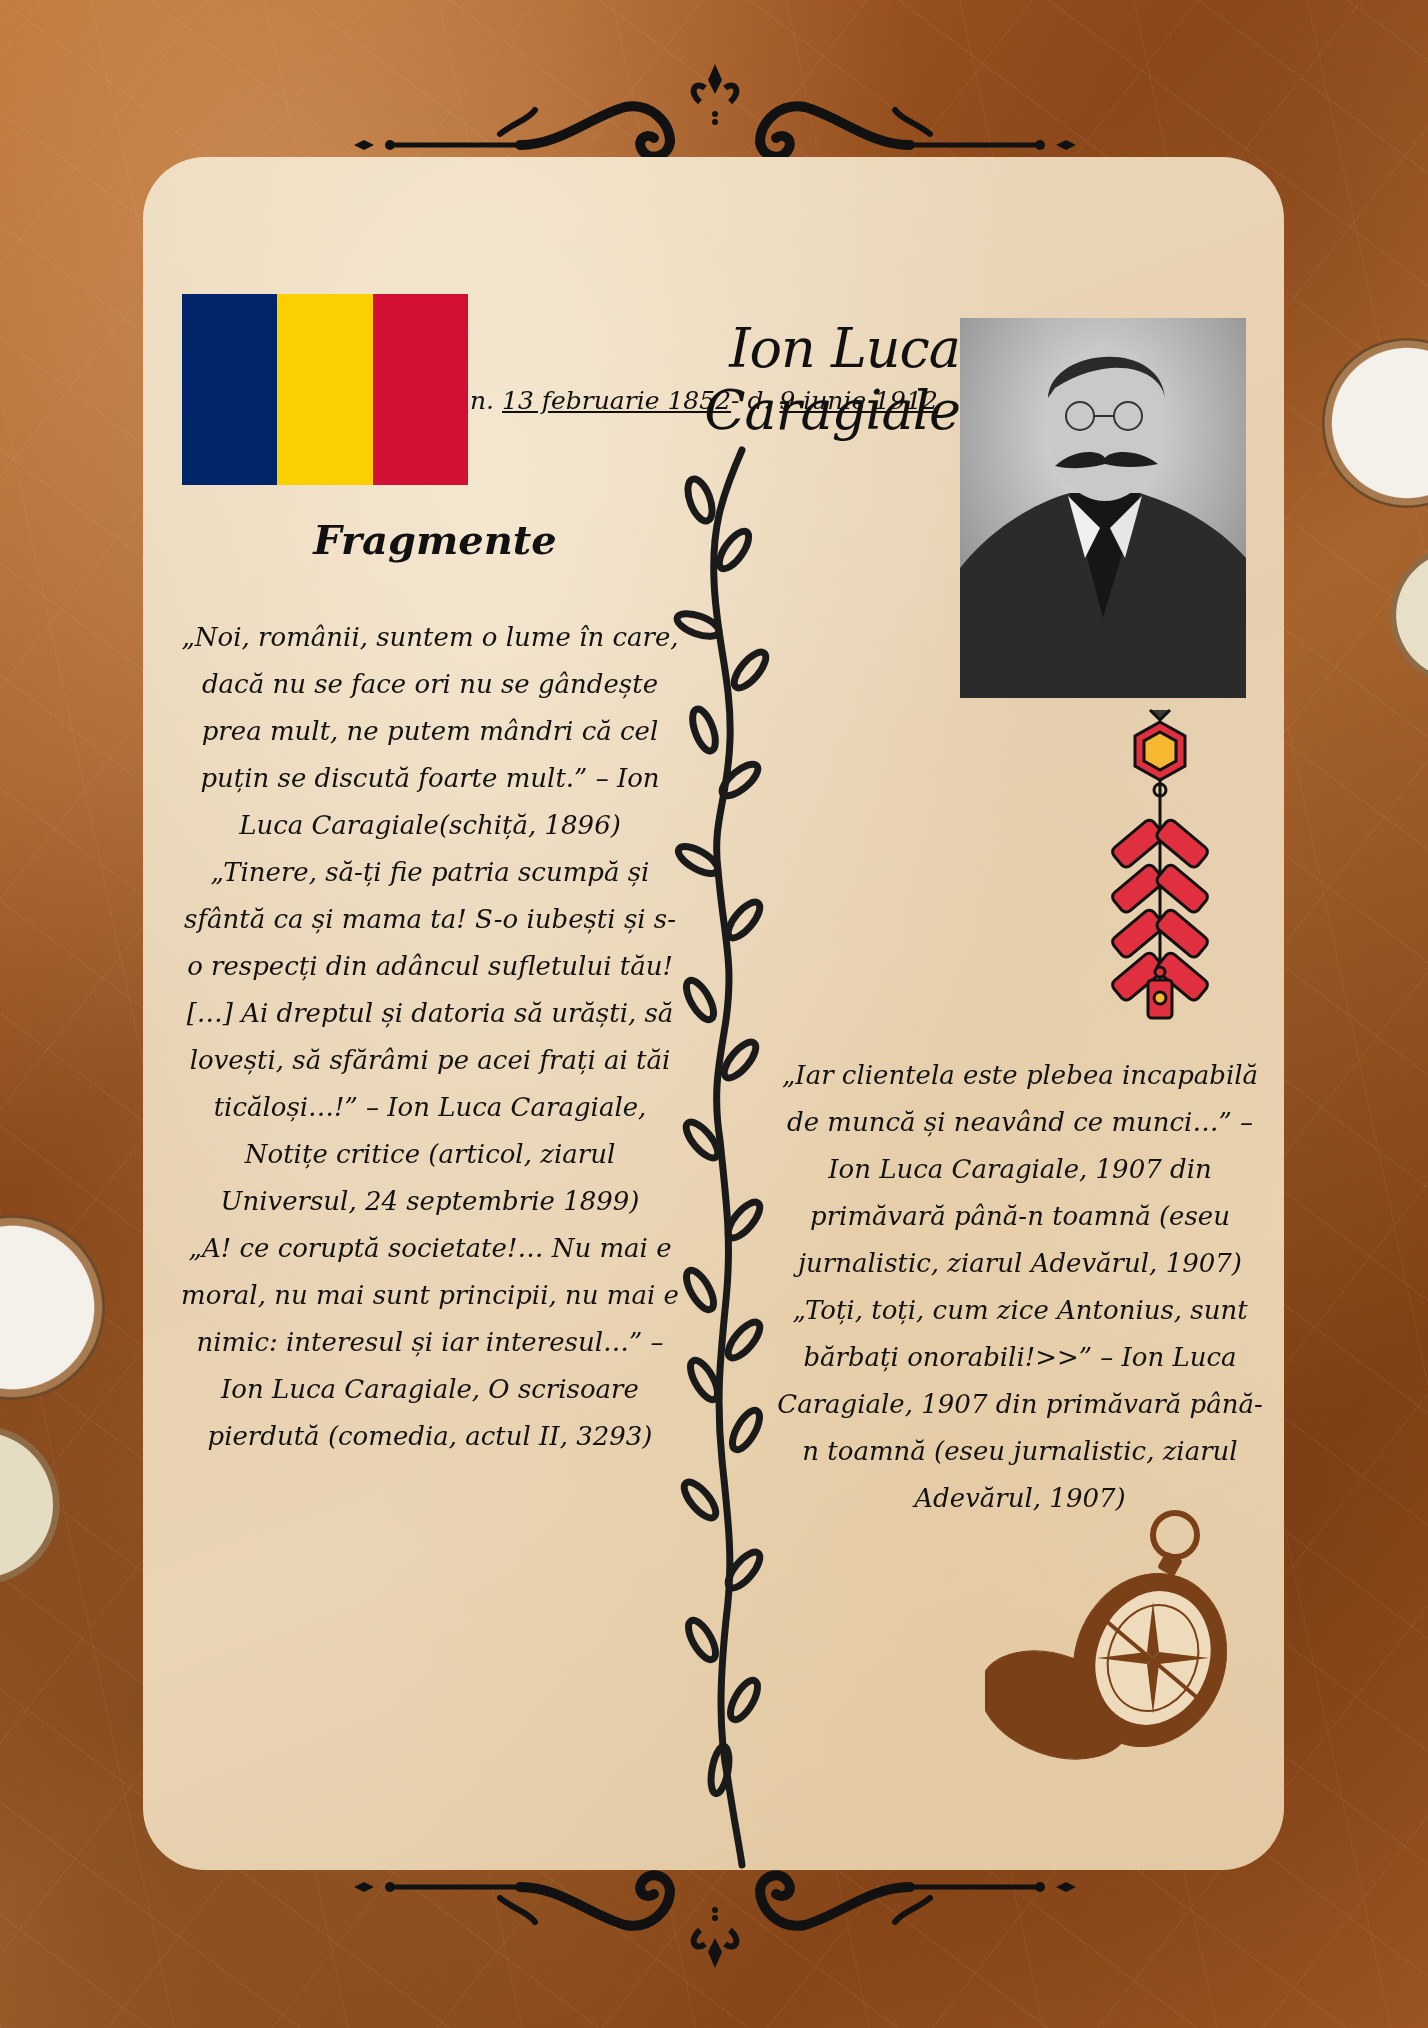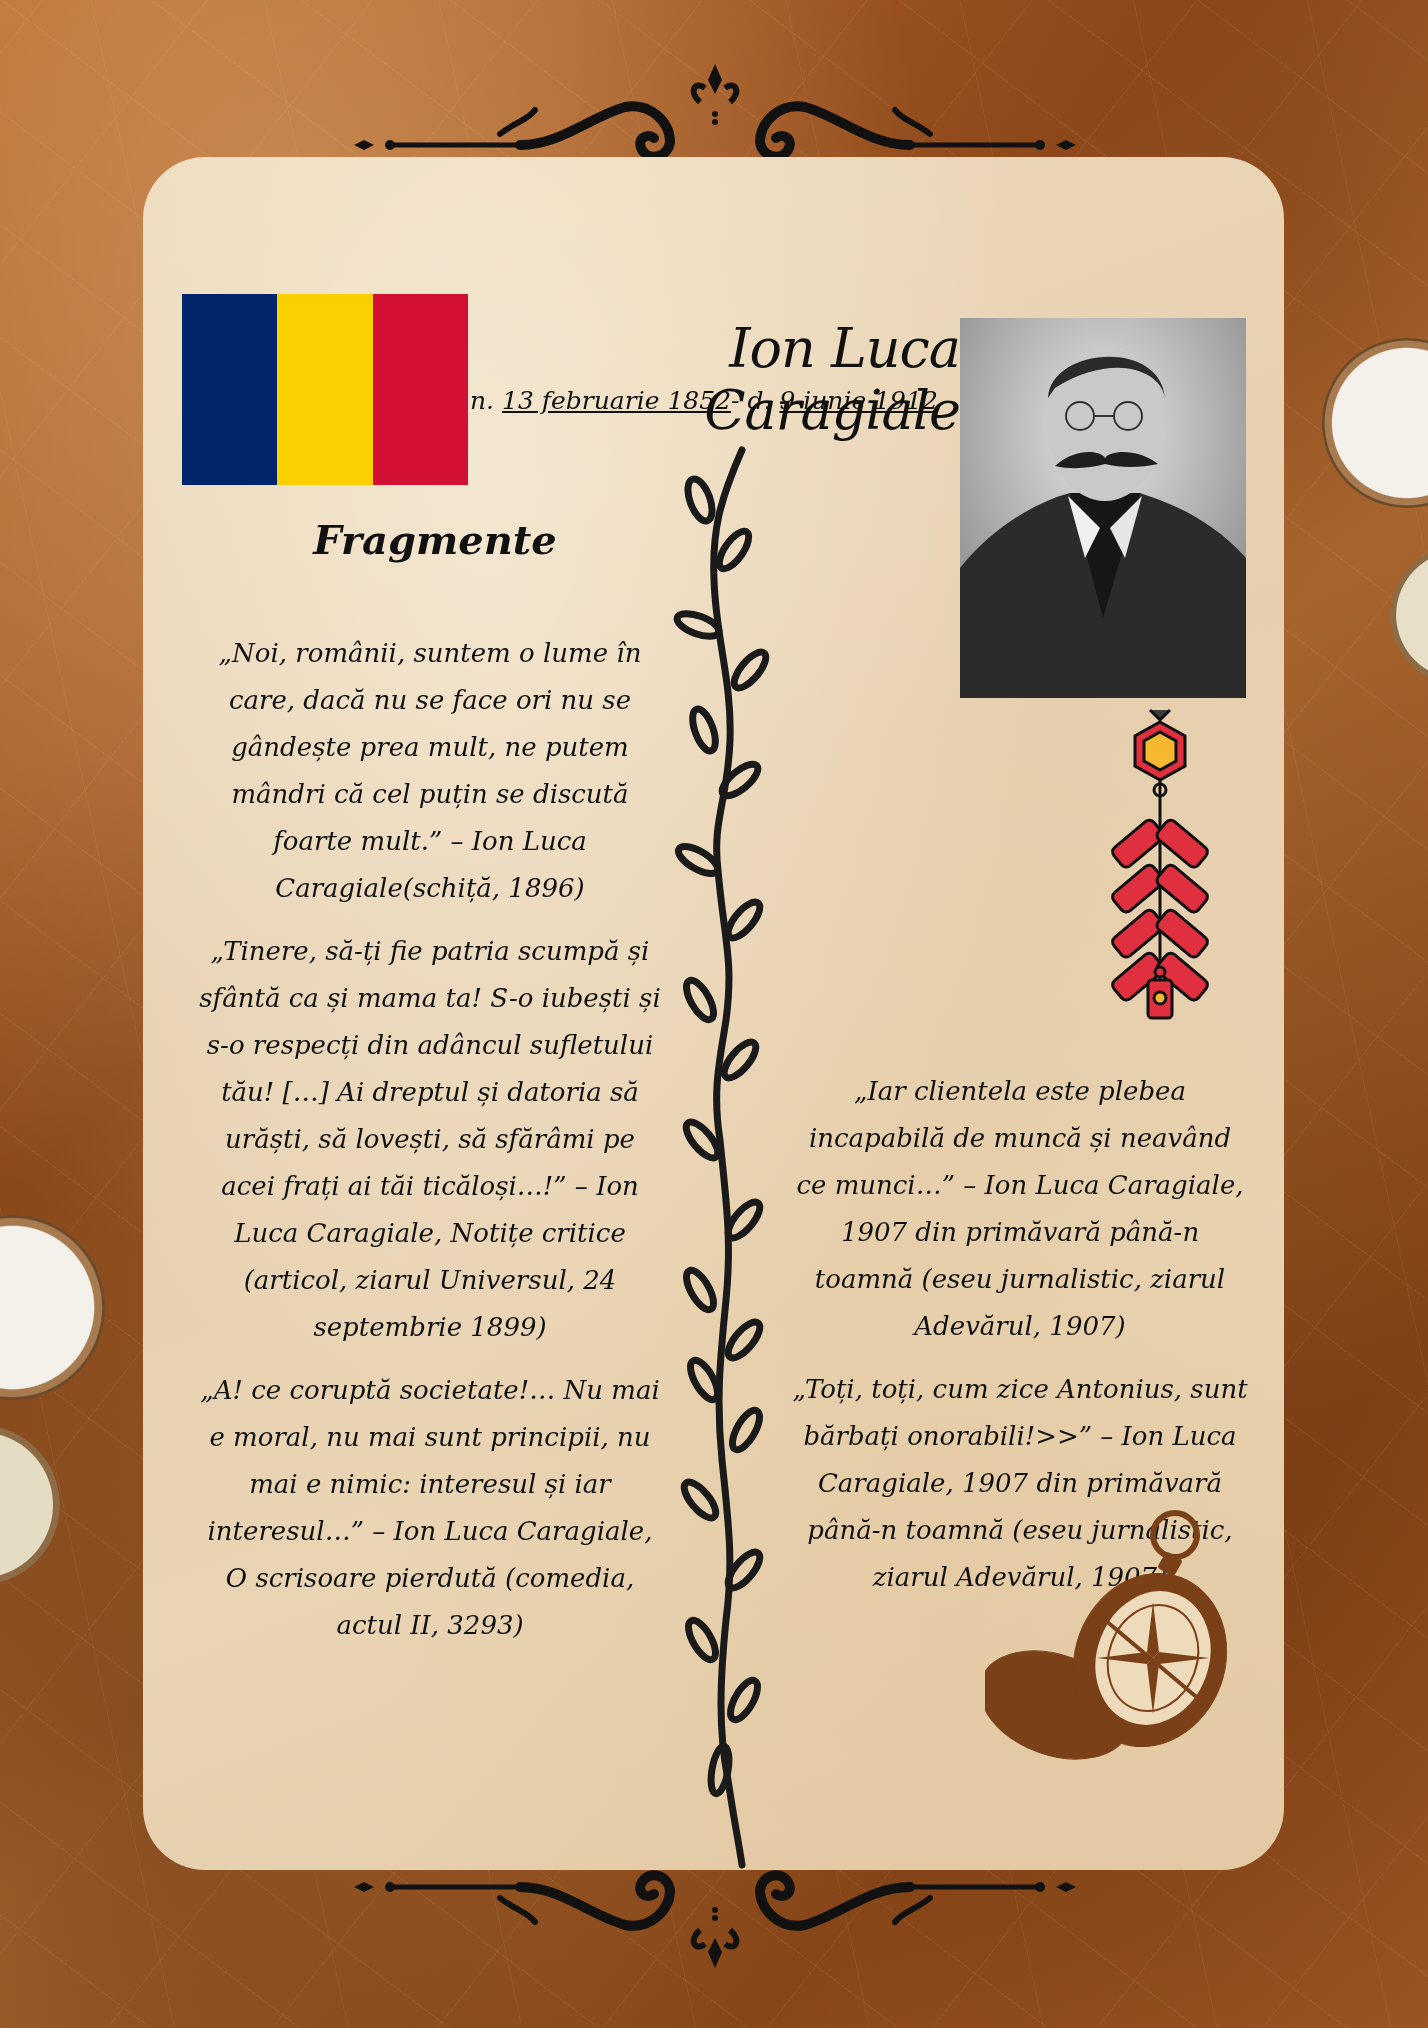--- a/index.html
+++ b/index.html
@@ -49,21 +49,21 @@
     overflow: hidden;
   }
   .section-title {
     position: absolute; left: 190px; top: 516px; width: 490px; text-align: center;
     font-family: "DejaVu Serif", serif; font-style: italic; font-weight: bold; font-size: 40px; color: #111;
   }
   .quotes {
     position: absolute; text-align: center;
     font-family: "DejaVu Serif", serif; font-style: italic; font-size: 26px; line-height: 47px; color: #111;
   }
-  .quotes p { margin: 16px; }
+  .quotes p { margin: 0; }
   .left-quotes { left: 180px; top: 614px; width: 500px; }
   .right-quotes { left: 775px; top: 1052px; width: 490px; text-align: center; }
   .vine { position: absolute; left: 660px; top: 440px; width: 140px; height: 1430px; }
   .ornament { position: absolute; left: 350px; width: 730px; height: 100px; }
   .firecracker { position: absolute; left: 1100px; top: 700px; width: 120px; height: 320px; }
   .compass { position: absolute; left: 985px; top: 1510px; width: 290px; height: 250px; }
   .clock { position: absolute; border-radius: 50%; }
 </style>
 </head>
 <body>

